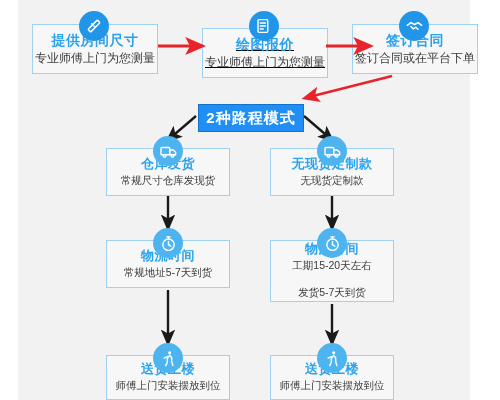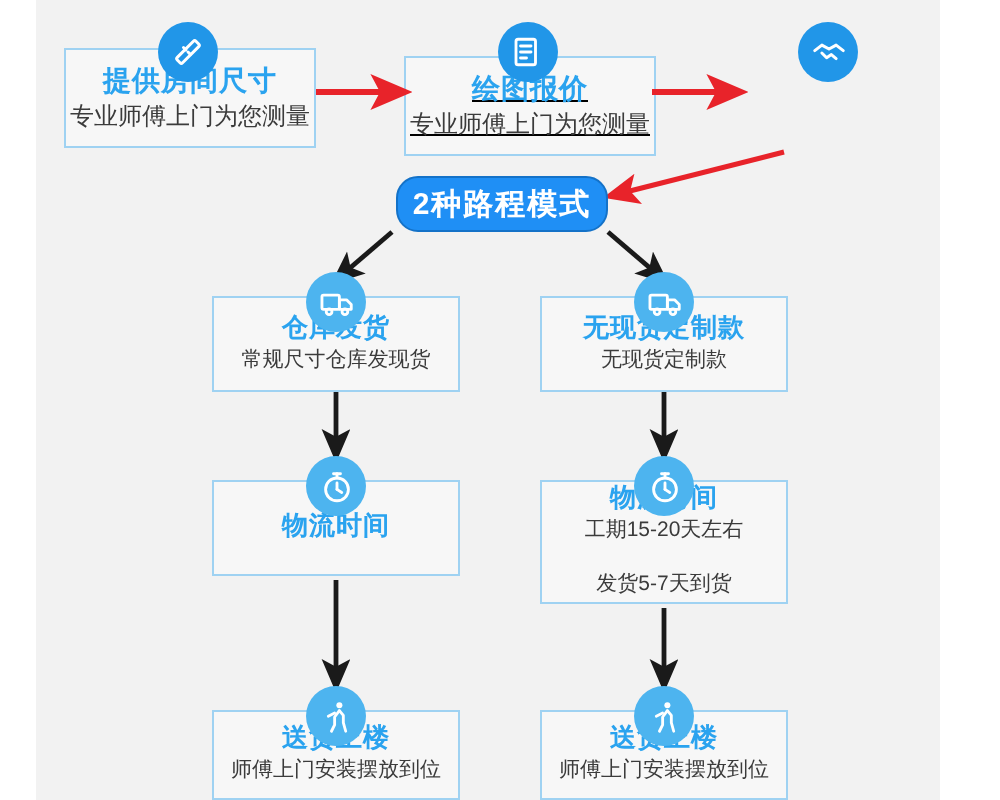--- a/index.html
+++ b/index.html
@@ -140,22 +140,26 @@
     <div class="title">绘图报价</div>
     <div class="sub">专业师傅上门为您测量</div>
   </div>
 
   <div class="icon-badge" style="left:399px;top:11px;">
     <svg width="19" height="19" viewBox="0 0 24 24" fill="none" stroke="#ffffff" stroke-width="1.9" stroke-linecap="round" stroke-linejoin="round">
       <path d="M3 10.5 L7.5 7 L12 9.5 L16.5 7 L21 10.5"></path>
       <path d="M7.5 12 L10.5 15 L13.5 13 L16.5 15.5"></path>
     </svg>
   </div>
-
-  <div class="banner" style="left:198px;top:88px;width:104px;height:26px;border-radius:11px;">
+  <div class="card top" style="left:352px;top:24px;">
+    <div class="title">签订合同</div>
+    <div class="sub">签订合同或在平台下单</div>
+  </div>
+
+  <div class="banner" style="left:198px;top:104px;width:104px;height:26px;">
     <span>2种路程模式</span>
   </div>
 
   <div class="icon-badge light" style="left:153px;top:136px;">
     <svg width="19" height="19" viewBox="0 0 24 24" fill="none" stroke="#ffffff" stroke-width="1.8" stroke-linecap="round" stroke-linejoin="round">
       <rect x="2.5" y="7" width="11" height="9" rx="1"></rect>
       <path d="M13.5 10 L18 10 L21 13 L21 16 L13.5 16 Z"></path>
       <circle cx="7" cy="17.5" r="1.8"></circle>
       <circle cx="17" cy="17.5" r="1.8"></circle>
     </svg>
@@ -169,20 +173,21 @@
     <svg width="19" height="19" viewBox="0 0 24 24" fill="none" stroke="#ffffff" stroke-width="1.8" stroke-linecap="round" stroke-linejoin="round">
       <circle cx="12" cy="13.5" r="7.2"></circle>
       <line x1="12" y1="13.5" x2="12" y2="9.5"></line>
       <line x1="12" y1="13.5" x2="15" y2="15.5"></line>
       <line x1="9.8" y1="3.6" x2="14.2" y2="3.6"></line>
       <line x1="12" y1="3.6" x2="12" y2="6.3"></line>
     </svg>
   </div>
   <div class="card branch" style="left:106px;top:240px;">
     <div class="title">物流时间</div>
+    <div class="sub">常规地址5-7天到货</div>
   </div>
 
   <div class="icon-badge light" style="left:153px;top:343px;">
     <svg width="19" height="19" viewBox="0 0 24 24" fill="none" stroke="#ffffff" stroke-width="1.8" stroke-linecap="round" stroke-linejoin="round">
       <circle cx="13.5" cy="4.6" r="1.9" fill="#ffffff" stroke="none"></circle>
       <path d="M13.5 8 L10.5 12 L10.5 17 L8.5 21"></path>
       <path d="M13.5 8 L16 11 L16 15.5 L17.5 21"></path>
       <path d="M10.5 9.5 L6.5 11.5"></path>
     </svg>
   </div>

